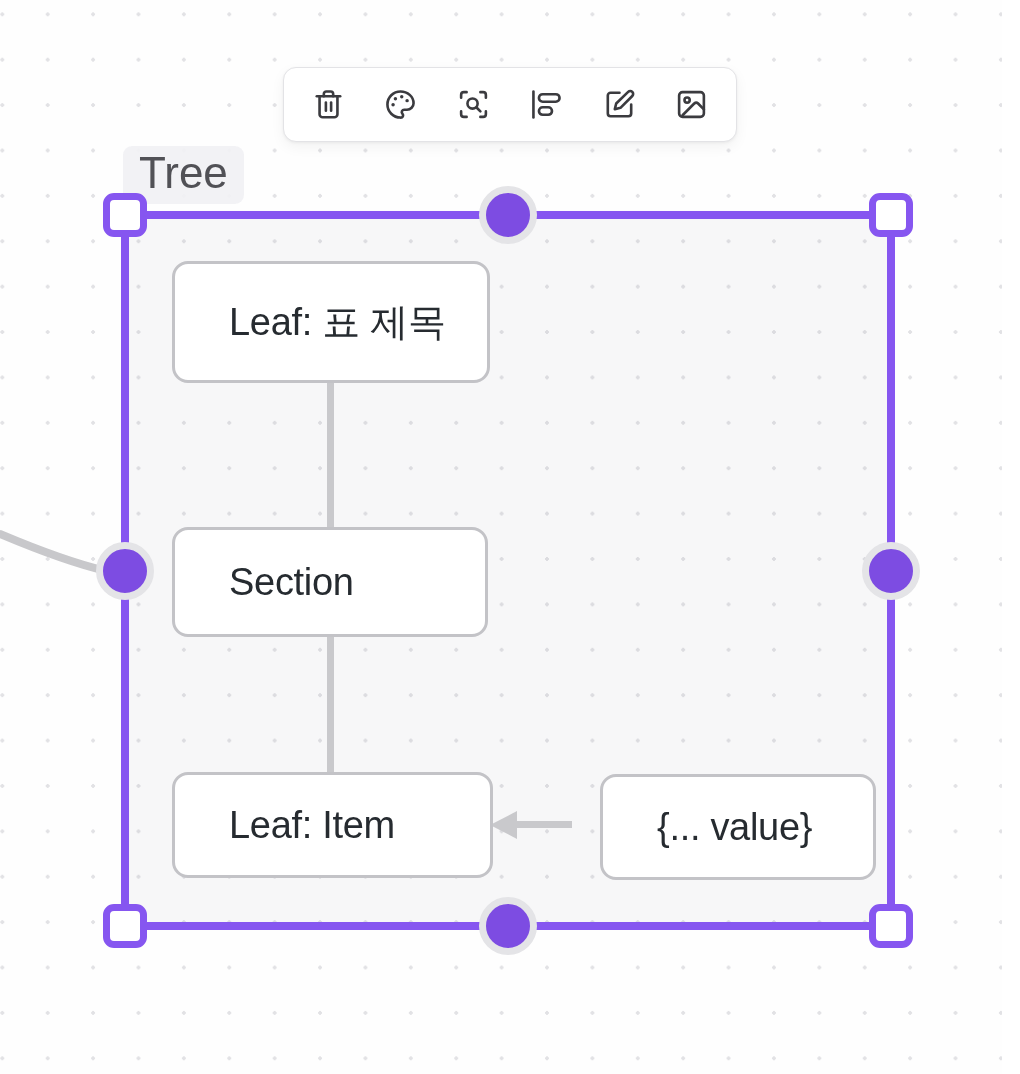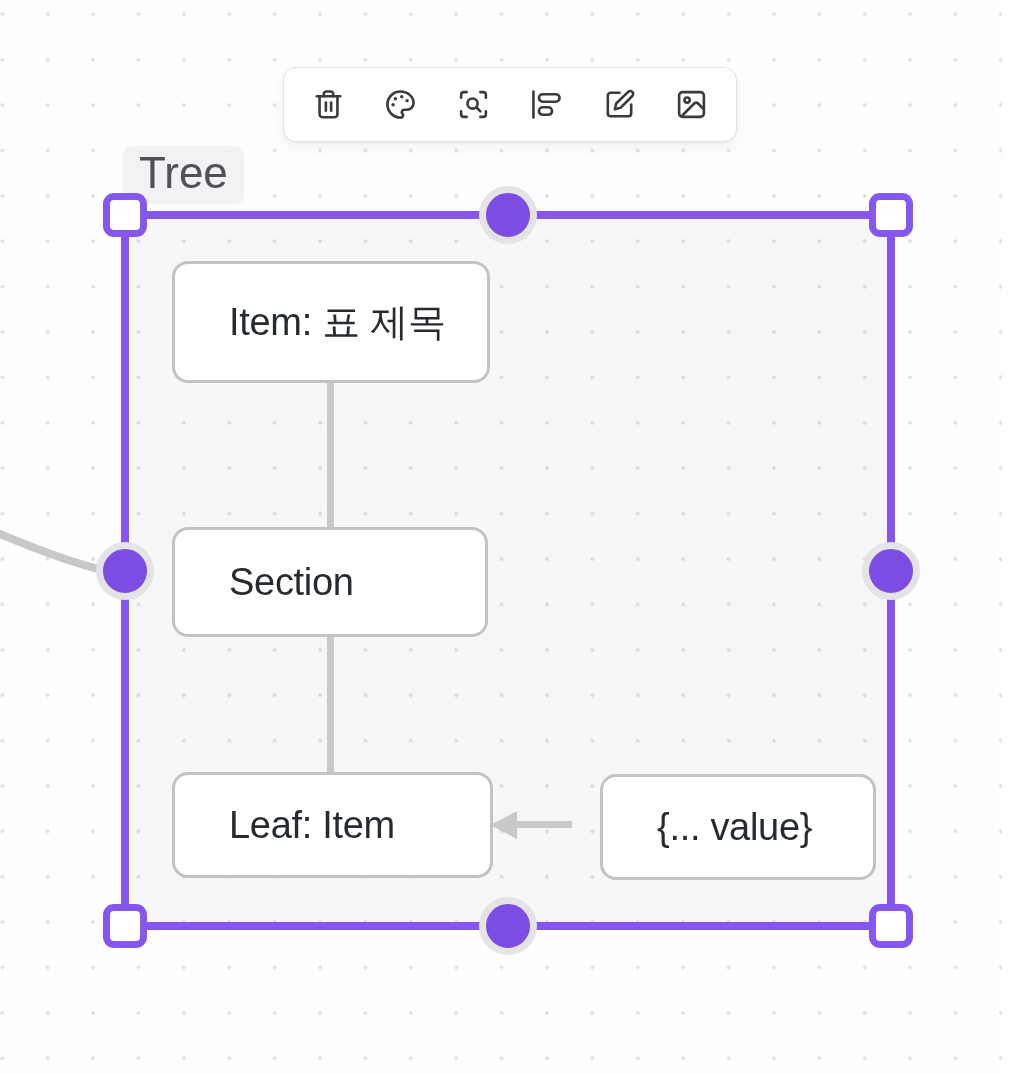--- a/index.html
+++ b/index.html
@@ -99,21 +99,21 @@
 
   <div class="frame"></div>
   <div class="frame-label">Tree</div>
 
   <div class="vline edge-root-section"></div>
   <div class="vline edge-section-leaf"></div>
   <div class="arrow-shaft"></div>
   <div class="arrow-head"></div>
 
   <div class="node node-root">
-    <span>Item: 표 제목</span>
+    <span>Leaf: 표 제목</span>
   </div>
   <div class="node node-section">
     <span>Section</span>
   </div>
   <div class="node node-leaf">
     <span>Leaf: Item</span>
   </div>
   <div class="node node-value">
     <span>{... value}</span>
   </div>

